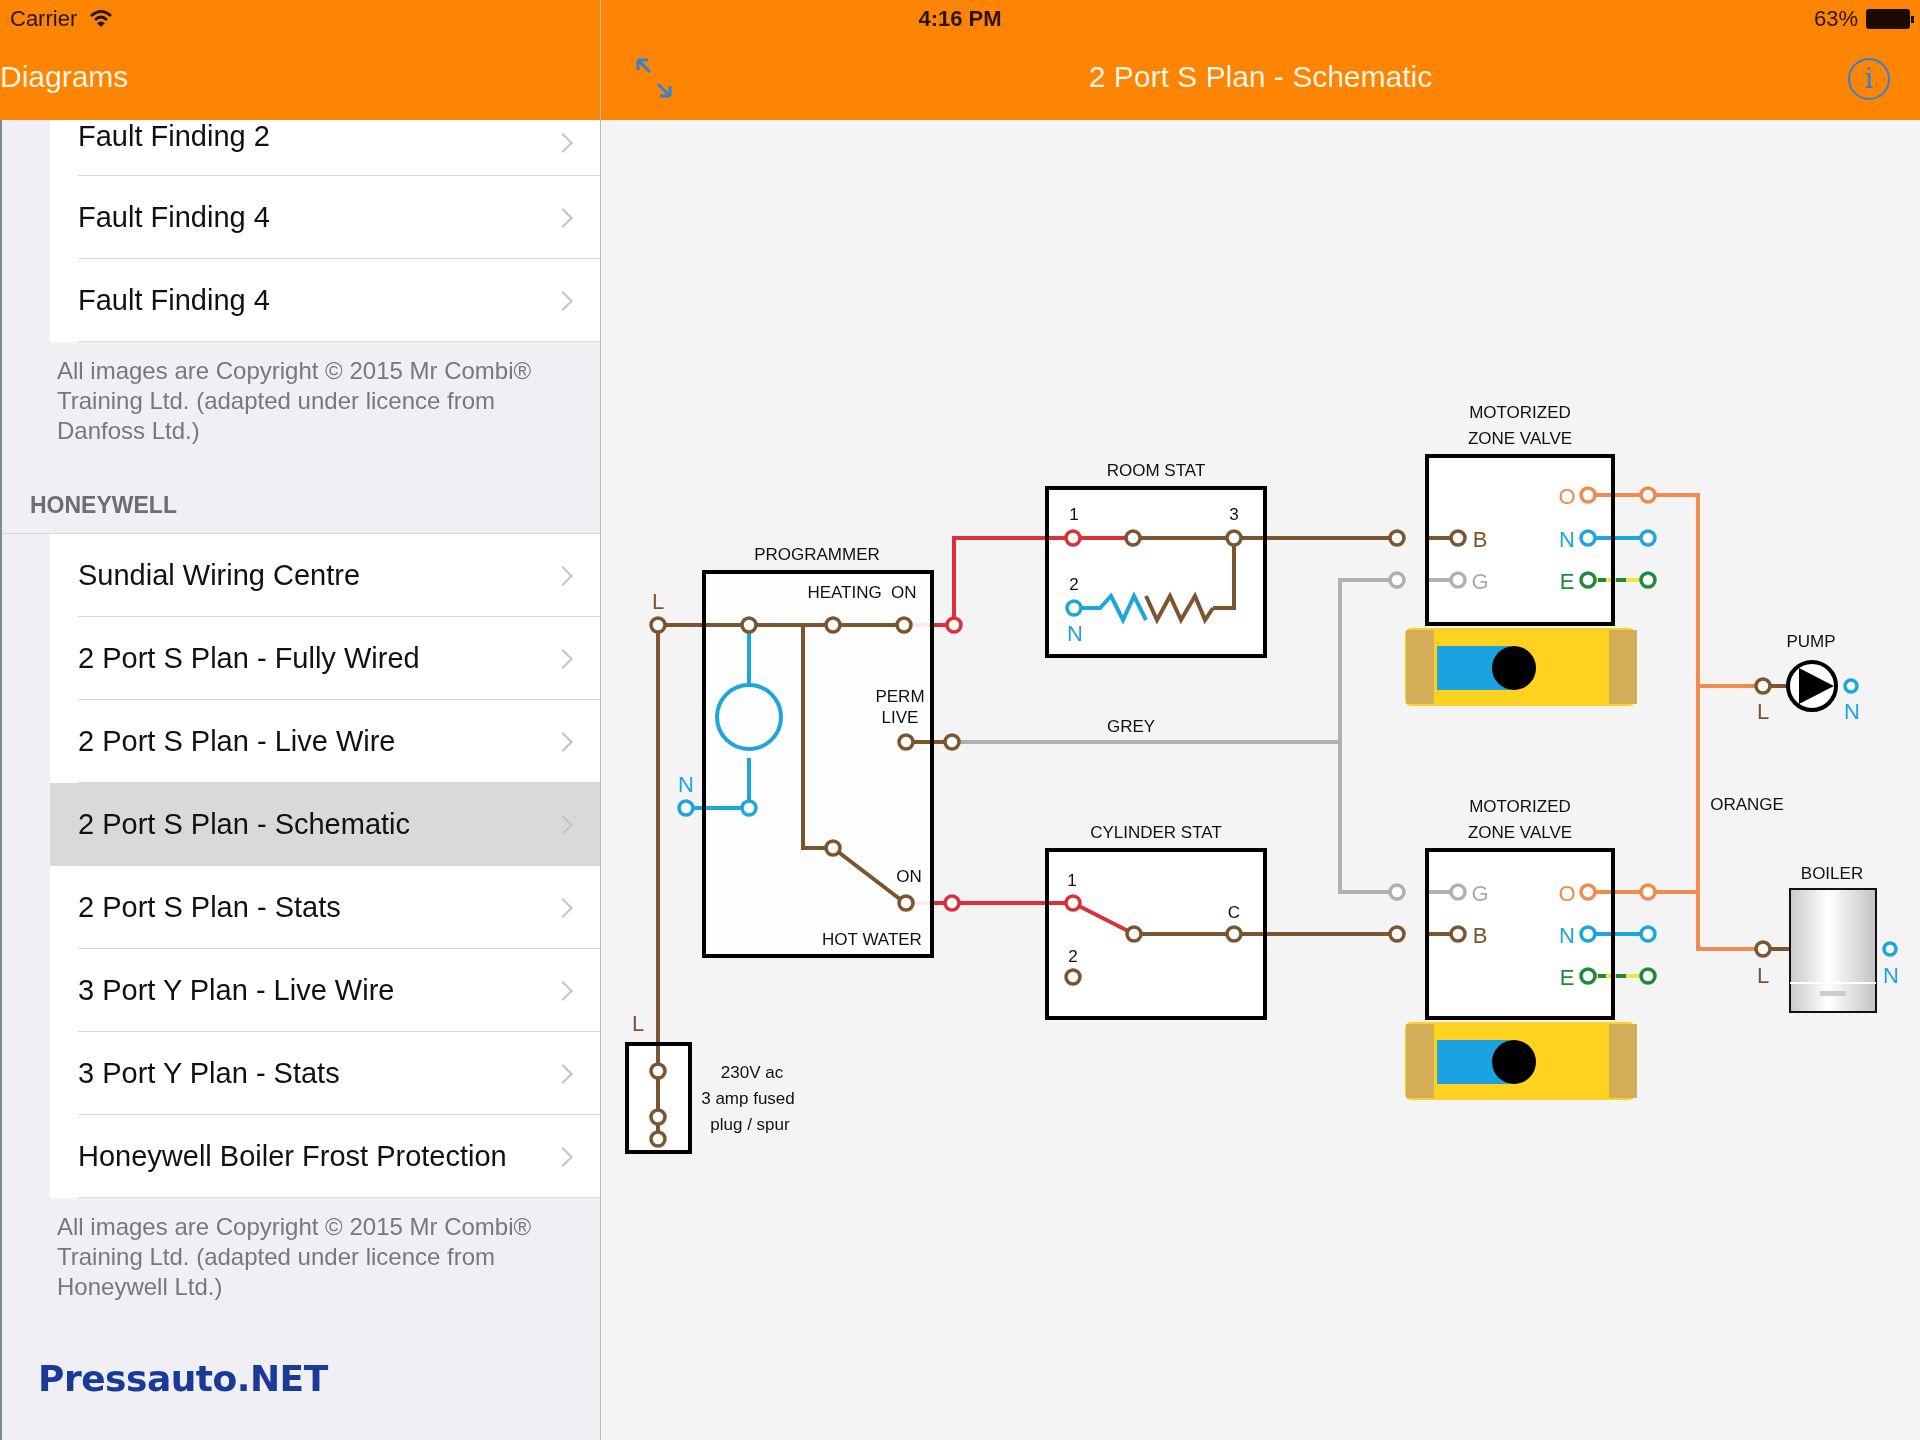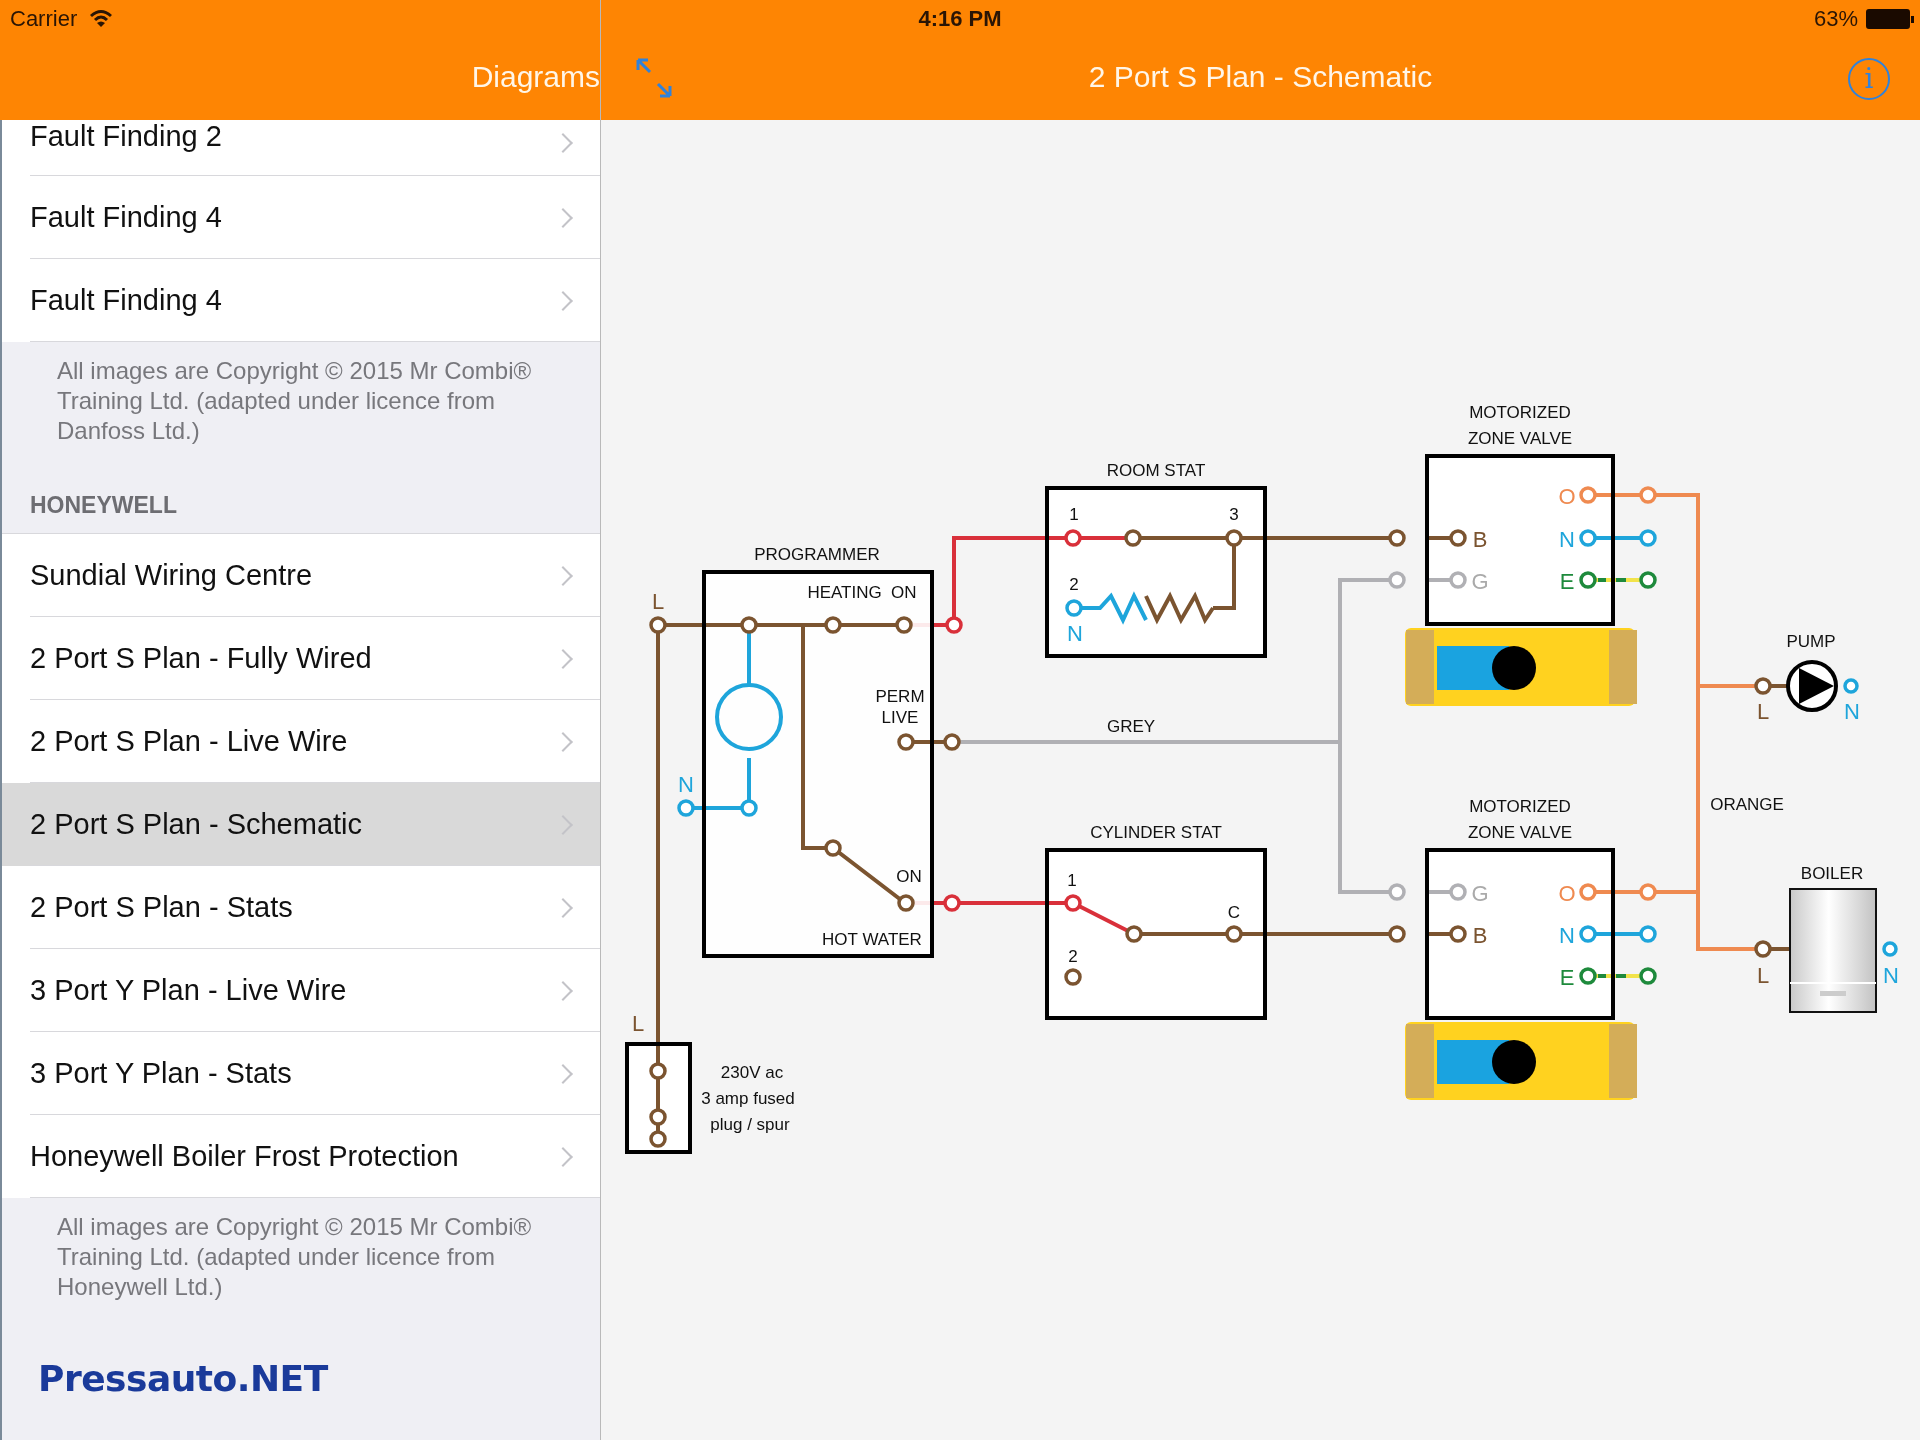--- a/index.html
+++ b/index.html
@@ -5,28 +5,28 @@
   * { box-sizing: border-box; margin: 0; padding: 0; }
   html, body { width: 1920px; height: 1440px; overflow: hidden; background: #f4f4f4; font-family: "Liberation Sans", sans-serif; }
   .app { position: relative; width: 1920px; height: 1440px; }
   
   .topbar { position: absolute; left: 0; top: 0; width: 1920px; height: 120px; background: #fe8503; }
   .status-carrier { position: absolute; left: 10px; top: 6px; font-size: 22px; color: #2a1505; display: flex; align-items: center; gap: 12px; }
   .status-time { position: absolute; left: 0; width: 1920px; top: 6px; text-align: center; font-size: 22px; color: #2a1505; font-weight: bold; }
   .status-battery { position: absolute; right: 10px; top: 6px; font-size: 22px; color: #2a1505; display: flex; align-items: center; gap: 8px; }
   .battery { width: 44px; height: 20px; border: 2px solid #1a0a00; border-radius: 3px; background: #1a0a00; position: relative; }
   .battery::after { content: ""; position: absolute; right: -6px; top: 5px; width: 3px; height: 7px; background: #1a0a00; }
-  .nav-left-title { position: absolute; left: 0; width: 600px; top: 60px; text-align: right; font-size: 30px; color: #fff6e8; }
+  .nav-left-title { position: absolute; left: 0; width: 600px; top: 60px; text-align: left; font-size: 30px; color: #fff6e8; }
   .nav-right-title { position: absolute; left: 601px; width: 1319px; top: 60px; text-align: center; font-size: 30px; color: #fff6e8; }
   .expand-btn { position: absolute; left: 632px; top: 56px; width: 44px; height: 44px; cursor: pointer; }
   .info-btn { position: absolute; right: 30px; top: 58px; width: 42px; height: 42px; border: 2px solid #2f82dc; border-radius: 50%; color: #2f82dc; font-family: "DejaVu Serif", serif; font-size: 28px; text-align: center; line-height: 38px; cursor: pointer; }
   .split { position: absolute; left: 600px; top: 0; width: 1px; height: 1440px; background: #b9b9b9; }
   
   .sidebar { position: absolute; left: 0; top: 120px; width: 600px; height: 1320px; background: #efeff4; overflow: hidden; border-left: 2px solid #7a8a99; }
-  .row { height: 83px; background: #fff; position: relative; display: flex; align-items: center; padding-left: 28px; font-size: 29px; color: #111; cursor: pointer; }
+  .row { height: 83px; background: #fff; position: relative; display: flex; align-items: center; padding-left: 28px; font-size: 29px; color: #111; cursor: pointer; margin-left: 48px; }
   .row::after { content: ""; position: absolute; left: 28px; right: 0; bottom: 0; height: 1px; background: #d8d8dc; }
   .row.selected { background: #d9d9d9; }
   .chev { position: absolute; right: 30px; top: 50%; width: 14px; height: 14px; border-right: 2px solid #c3c3c8; border-top: 2px solid #c3c3c8; transform: translateY(-50%) rotate(45deg); }
   .row.first { height: 56px; align-items: flex-start; padding-top: 0; }
   .row.first .chev { top: 16px; transform: rotate(45deg); }
   .footer-text { padding: 14px 28px 0 28px; font-size: 24px; line-height: 30px; color: #77777c; margin-left: 27px; }
   .section-header { padding: 52px 28px 14px 28px; font-size: 23px; color: #6d6d72; border-bottom: 1px solid #d8d8dc; }
   .watermark { position: absolute; left: 38px; top: 1358px; font-family: "DejaVu Sans", sans-serif; font-size: 36px; color: #1a3a9a; font-weight: bold; letter-spacing: -0.5px; }
   
   .diagram { position: absolute; left: 601px; top: 120px; width: 1319px; height: 1320px; background: #f4f4f4; }

